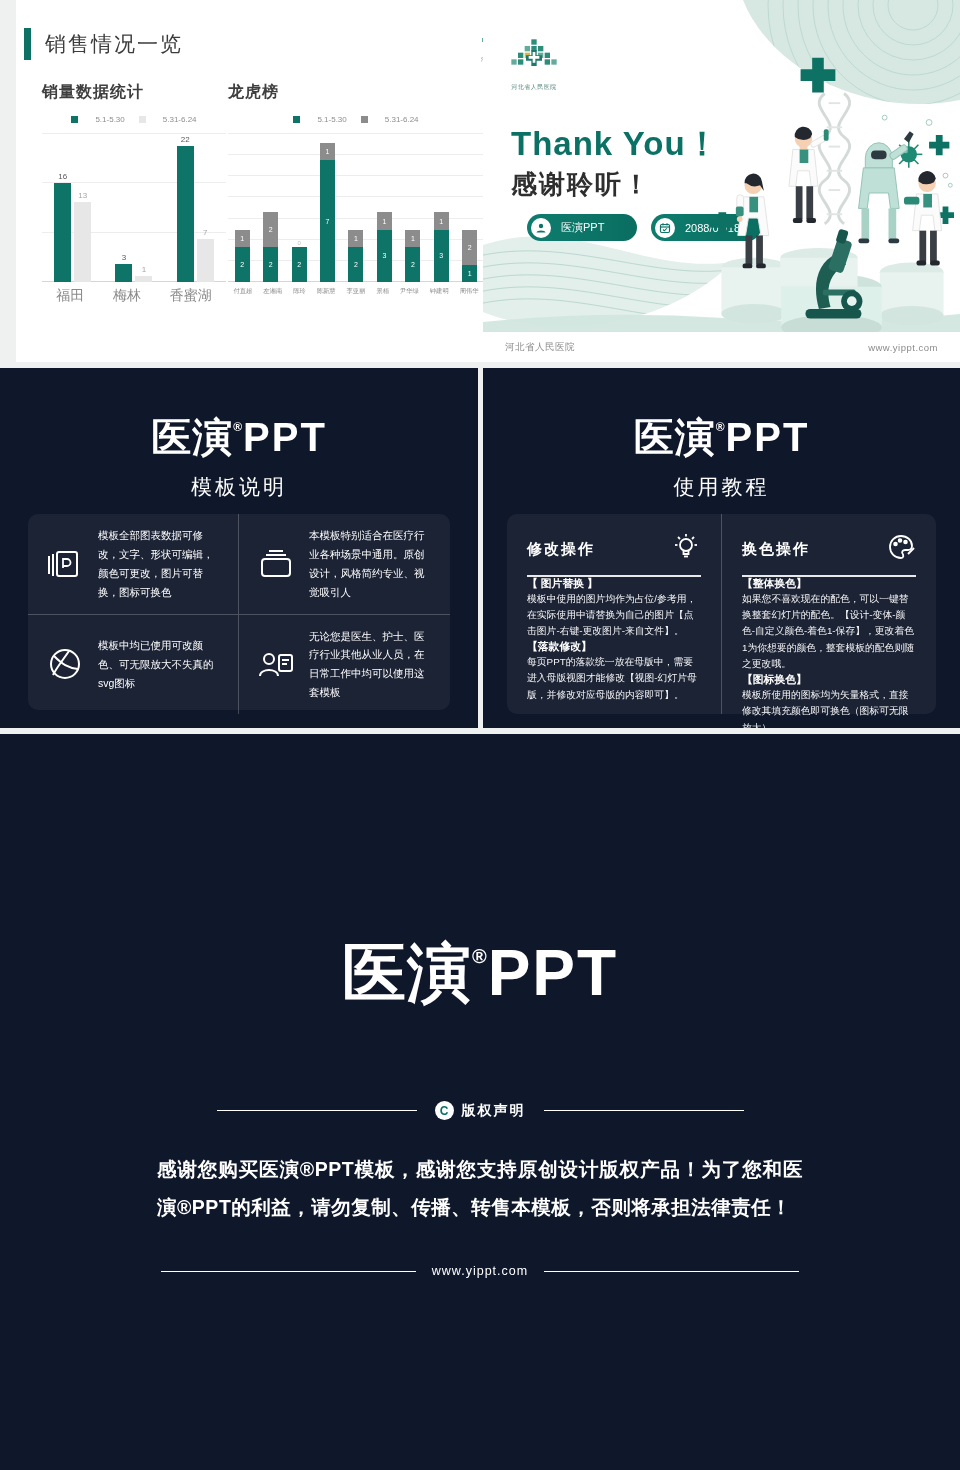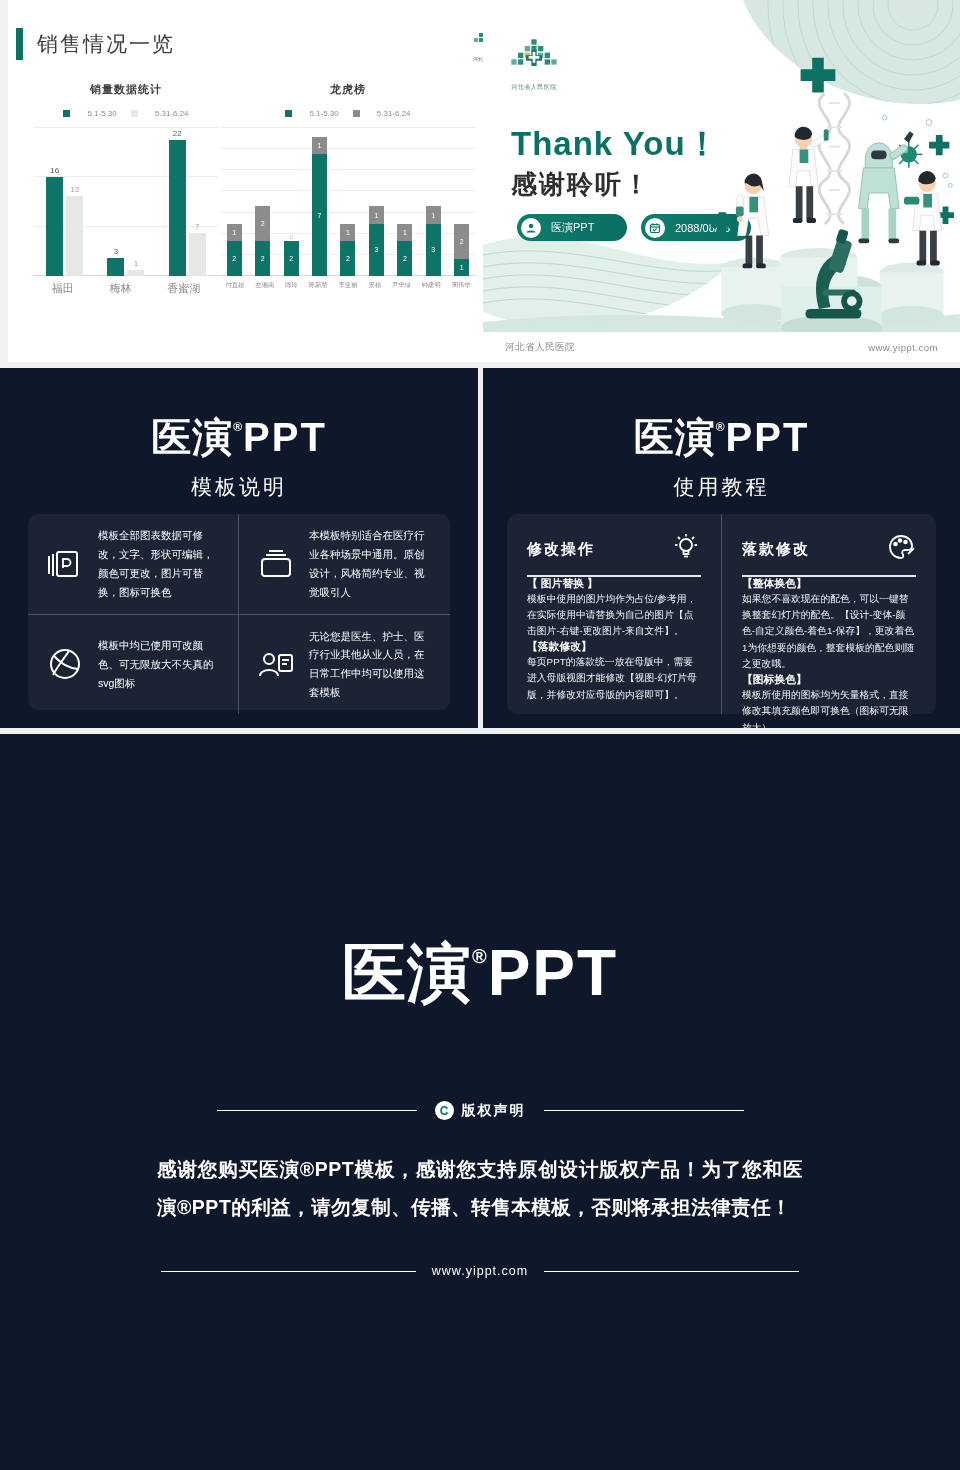--- a/index.html
+++ b/index.html
@@ -1,64 +1,64 @@
 <!DOCTYPE html>
 <html><head>
 <meta charset="utf-8">
 <style>
   html,body{margin:0;padding:0;background:#eef1f0;}
   *{box-sizing:border-box;}
   body{font-family:"Liberation Sans","DejaVu Sans",sans-serif;}
   #page{position:relative;width:960px;height:1470px;background:#eef1f0;overflow:hidden;margin:0 auto;}
 
   .slide{position:absolute;background:#fff;overflow:hidden;}
-  #slide-sales{left:8px;top:0;width:530px;height:362px;}
+  #slide-sales{left:16px;top:0;width:530px;height:362px;}
   #slide-thanks{left:483px;top:0;width:477px;height:362px;}
   .teal-panel{position:absolute;background:#0f172a;overflow:hidden;color:#fff;}
   #panel-template{left:0;top:368px;width:478px;height:360px;}
   #panel-tutorial{left:483px;top:368px;width:477px;height:360px;}
   #panel-copyright{left:0;top:734px;width:960px;height:736px;}
 
   
   .s1-header{position:absolute;left:8px;top:28px;display:flex;align-items:center;}
   .s1-accent{width:7px;height:32px;background:#0d7163;margin-right:14px;}
   .s1-title{font-size:21px;color:#3c3c3c;letter-spacing:2px;}
   .mini-logo{position:absolute;right:30px;top:22px;text-align:center;}
   .chart{position:absolute;top:82px;}
   #chart-a{left:26px;width:184px;height:225px;}
   #chart-b{left:212px;width:256px;height:225px;}
-  .chart-title{text-align:center;font-size:11px;color:#3f3f3f;font-weight:600;letter-spacing:1px;}
+  .chart-title{font-size:16px;color:#3f3f3f;font-weight:600;letter-spacing:1px;}
   .legend{display:flex;justify-content:center;gap:14px;margin-top:12px;}
   .lg-item{display:flex;align-items:center;gap:17px;font-size:8px;color:#8e8e8e;}
   .sw{width:7px;height:7px;display:inline-block;}
   .plot{position:relative;height:148px;margin-top:10px;}
   .grid{position:absolute;inset:0;}
   .gl{position:absolute;left:0;right:0;height:1px;background:#ededed;}
   .gl.base{background:#d6d6d6;}
   .bars{position:absolute;inset:0;display:flex;justify-content:space-around;align-items:stretch;}
   .bgroup{display:flex;align-items:flex-end;gap:3px;height:100%;}
   .holder{display:flex;flex-direction:column;justify-content:flex-end;align-items:center;height:100%;}
   .bval{font-size:8px;margin-bottom:2px;}
   #chart-a .bar{width:17px;}
   .stack{display:flex;flex-direction:column;justify-content:flex-end;height:100%;width:15px;}
   .seg{position:relative;display:flex;align-items:center;justify-content:center;overflow:visible;}
   .seg span{color:#fff;font-size:7px;}
   .seg.zero span{position:absolute;bottom:1px;left:50%;transform:translateX(-50%);color:#bdbdbd;font-size:6px;}
   .cats{display:flex;justify-content:space-around;margin-top:5px;}
-  #chart-a .cat{font-size:11px;color:#8a8a8a;}
+  #chart-a .cat{font-size:14px;color:#8a8a8a;}
   #chart-b .cat{font-size:6.3px;color:#8a8a8a;white-space:nowrap;}
   .page-num{position:absolute;right:14px;bottom:8px;font-size:9px;color:#9a9a9a;}
 
   
   .deco{position:absolute;pointer-events:none;}
   .t-logo{position:absolute;left:28px;top:38px;text-align:center;}
   .t-logo-text{font-size:6px;color:#4e8177;margin-top:1px;letter-spacing:0.5px;}
   .thanks-en{position:absolute;left:28px;top:122px;font-size:33px;font-weight:800;color:#0b7164;letter-spacing:1px;}
   .thanks-cn{position:absolute;left:28px;top:167px;font-size:26px;font-weight:700;color:#2e2e2e;letter-spacing:2px;}
-  .pill-row{position:absolute;left:34px;top:214px;display:flex;gap:14px;}
+  .pill-row{position:absolute;left:44px;top:214px;display:flex;gap:14px;}
   .pill{display:flex;align-items:center;height:27px;border-radius:14px;background:linear-gradient(90deg,#0e7d6e,#0a6e61);padding:0 16px 0 4px;color:#fff;font-size:11px;min-width:110px;}
   .pill .picon{width:20px;height:20px;border-radius:50%;background:#fff;display:flex;align-items:center;justify-content:center;margin-right:10px;flex:0 0 20px;}
   .t-footer{position:absolute;left:0;right:0;bottom:0;height:30px;background:#fff;display:flex;align-items:center;justify-content:space-between;padding:0 22px;}
   .t-footer span{font-size:9.5px;color:#8b8b8b;letter-spacing:0.5px;}
   .illu{position:absolute;right:6px;top:50px;}
 
   
   .logotype{text-align:center;font-weight:800;color:#fff;letter-spacing:1px;}
   .logotype .cn{font-size:40px;}
   .logotype sup{font-size:12px;vertical-align:20px;}
@@ -604,21 +604,21 @@
           </span>
         </div>
         <div class="tcol-rule"></div>
         <div class="titem-h">【 图片替换 】</div>
         <div class="titem-b">模板中使用的图片均作为占位/参考用，在实际使用中请替换为自己的图片【点击图片-右键-更改图片-来自文件】。</div>
         <div class="titem-h">【落款修改】</div>
         <div class="titem-b">每页PPT的落款统一放在母版中，需要进入母版视图才能修改【视图-幻灯片母版，并修改对应母版的内容即可】。</div>
       </div>
       <div class="tcol">
         <div class="tcol-head">
-          <span class="tcol-title">落款修改</span>
+          <span class="tcol-title">换色操作</span>
           <span>
             <svg width="30" height="30" viewBox="0 0 30 30" fill="none" stroke="#fff" stroke-width="1.8">
                 <path d="M15,4 a11,11 0 1 0 0,22 c3,0 2.5,-3 1.5,-4.5 c-1,-1.5 0,-3.5 2.5,-3.5 h3 a4,4 0 0 0 4,-4 c0,-6 -5,-10 -11,-10 z"></path>
                 <circle cx="9.5" cy="12" r="1.4" fill="#fff"></circle>
                 <circle cx="14" cy="8.5" r="1.4" fill="#fff"></circle>
                 <circle cx="19.5" cy="10" r="1.4" fill="#fff"></circle>
                 <path d="M22,22 l6,-6" stroke-width="2"></path>
               </svg>
           </span>
         </div>

